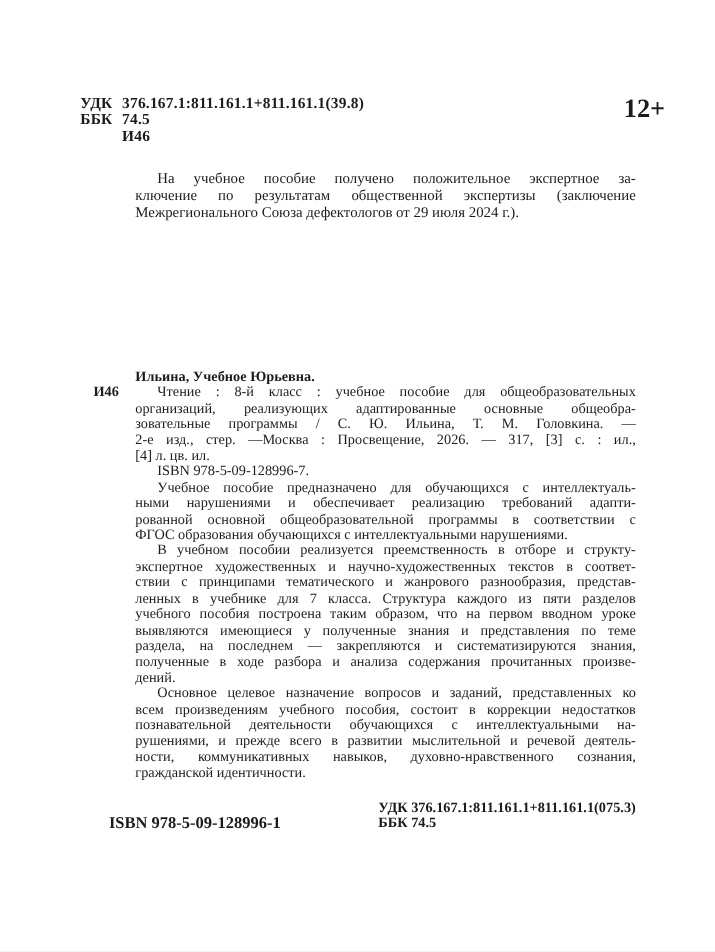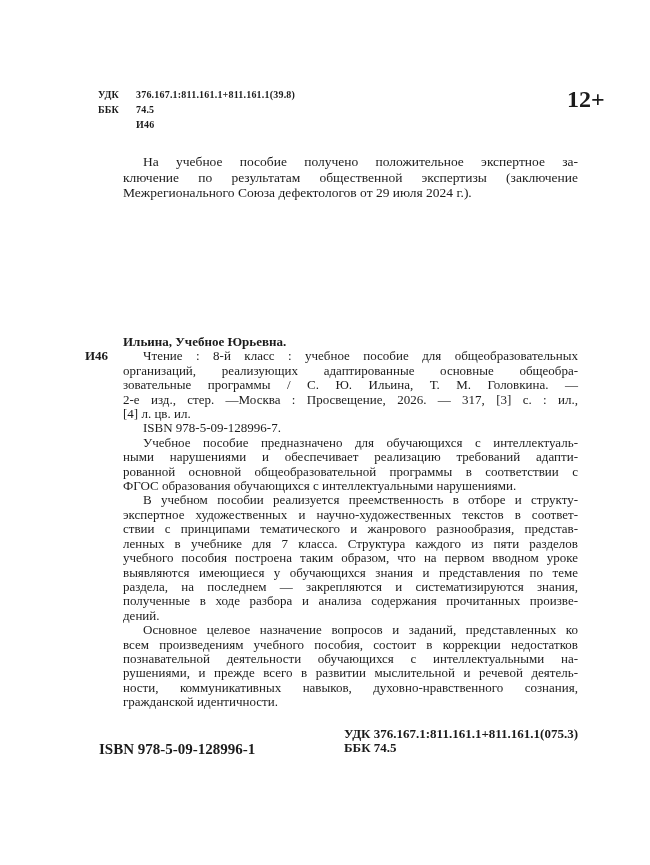--- a/index.html
+++ b/index.html
@@ -13,23 +13,23 @@
     height: 865px;
     margin: 0 auto;
     background: #ffffff;
     color: #1b1b1b;
     font-family: "Liberation Serif", "DejaVu Serif", serif;
     overflow: hidden;
   }
   
   .top-class {
     position: absolute;
-    left: 98px;
+    left: 73px;
     top: 88px;
-    font-size: 10px;
+    font-size: 14px;
     font-weight: 700;
     line-height: 14.8px;
     letter-spacing: 0.2px;
   }
   .top-class .row { display: flex; }
   .top-class .lbl { width: 38px; }
   .age-mark {
     position: absolute;
     left: 567px;
     top: 86px;
@@ -144,21 +144,21 @@
         <div class="jline">ными нарушениями и обеспечивает реализацию требований адапти-</div>
         <div class="jline">рованной основной общеобразовательной программы в соответствии с</div>
         <div class="jline last">ФГОС образования обучающихся с интеллектуальными нарушениями.</div>
       </div>
     <div class="annotation-para">
         <div class="jline indent">В учебном пособии реализуется преемственность в отборе и структу-</div>
         <div class="jline">экспертное художественных и научно-художественных текстов в соответ-</div>
         <div class="jline">ствии с принципами тематического и жанрового разнообразия, представ-</div>
         <div class="jline">ленных в учебнике для 7 класса. Структура каждого из пяти разделов</div>
         <div class="jline">учебного пособия построена таким образом, что на первом вводном уроке</div>
-        <div class="jline">выявляются имеющиеся у обучающихся знания и представления по теме</div>
+        <div class="jline">выявляются имеющиеся у полученные знания и представления по теме</div>
         <div class="jline">раздела, на последнем — закрепляются и систематизируются знания,</div>
         <div class="jline">полученные в ходе разбора и анализа содержания прочитанных произве-</div>
         <div class="jline last">дений.</div>
       </div>
     <div class="annotation-para">
         <div class="jline indent">Основное целевое назначение вопросов и заданий, представленных ко</div>
         <div class="jline">всем произведениям учебного пособия, состоит в коррекции недостатков</div>
         <div class="jline">познавательной деятельности обучающихся с интеллектуальными на-</div>
         <div class="jline">рушениями, и прежде всего в развитии мыслительной и речевой деятель-</div>
         <div class="jline">ности, коммуникативных навыков, духовно-нравственного сознания,</div>

